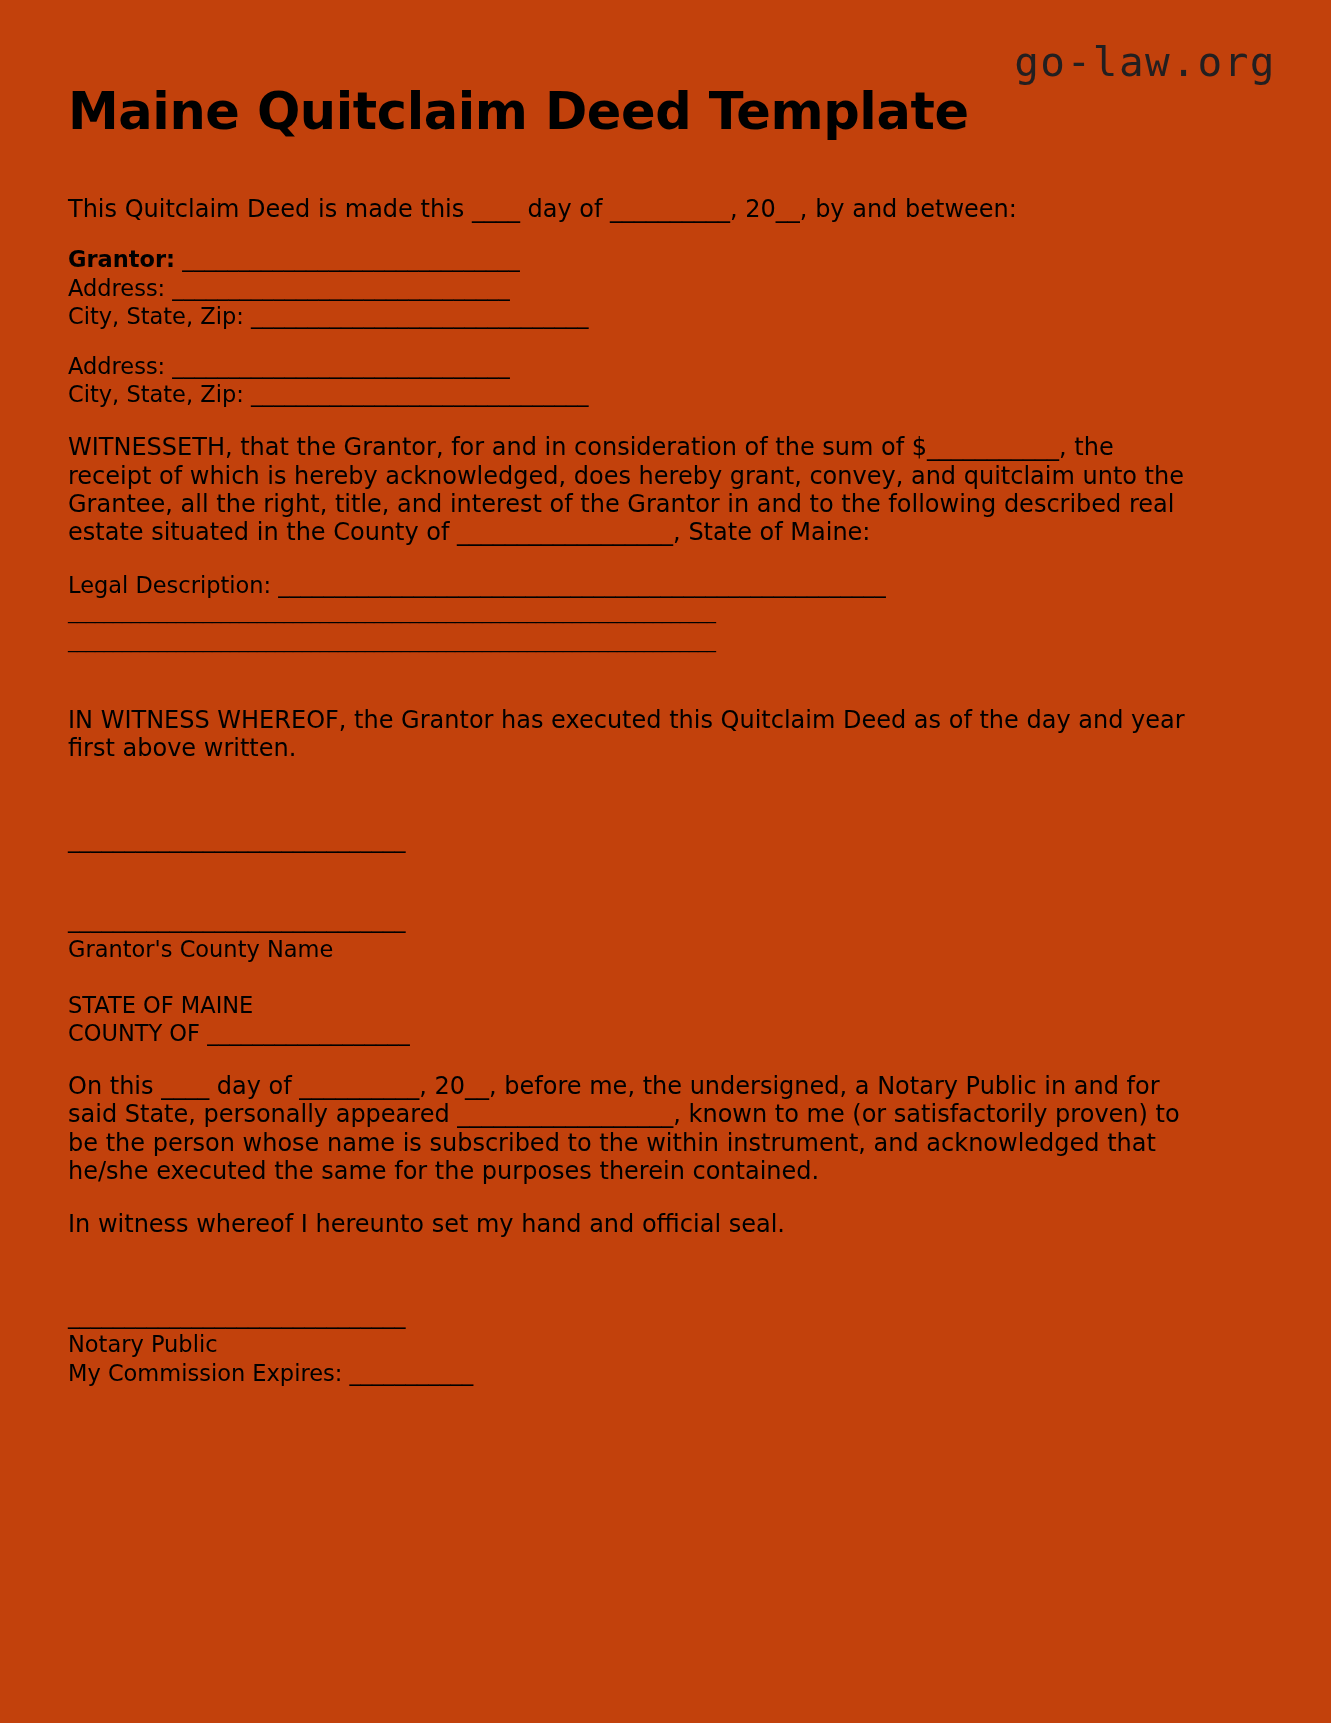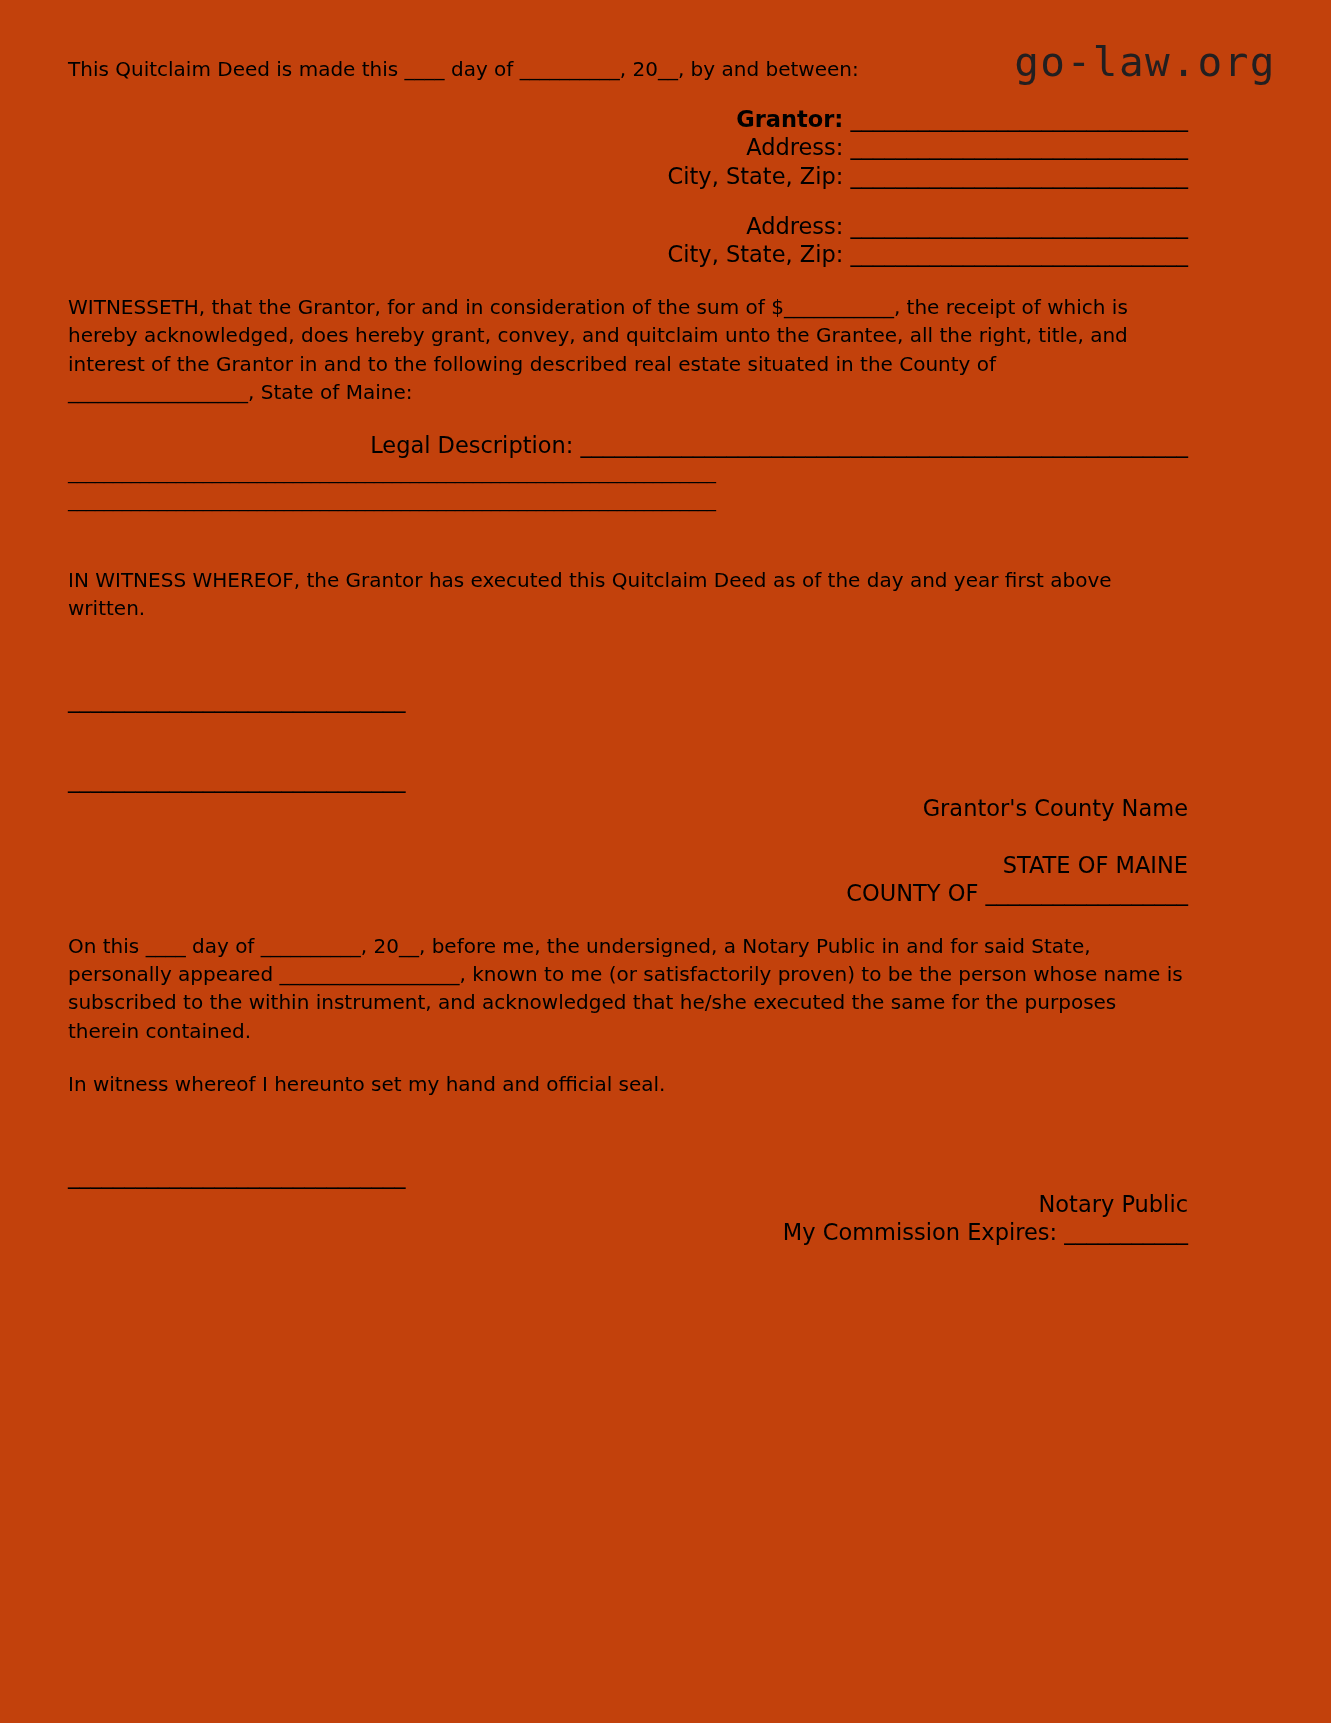--- a/index.html
+++ b/index.html
@@ -39,32 +39,31 @@
     color: #000000;
     margin: 0;
     padding-top: 84px;
     letter-spacing: -0.4px;
     line-height: 1.1;
     white-space: nowrap;
   }
   p.para {
     margin: 0;
     font-family: "DejaVu Sans", "Liberation Sans", sans-serif;
-    font-size: 20px;
+    font-size: 24px;
     color: #000000;
     line-height: 28.2px;
   }
   .line {
     margin: 0;
     font-family: "DejaVu Sans", "Liberation Sans", sans-serif;
     font-size: 22.5px;
     color: #000000;
     line-height: 28.2px;
     white-space: nowrap;
-    text-align: right;
   }
   .bold { font-weight: 700; }
   .gap-intro { height: 55px; }
   .gap-block { height: 22px; }
   .gap-para { height: 25px; }
   .gap-sig { height: 64px; }
   .gap-sig2 { height: 52px; }
   .gap-state { height: 28px; }
   .sigline {
     font-family: "DejaVu Sans", "Liberation Sans", sans-serif;
@@ -84,20 +83,21 @@
 </style>
 </head>
 <body>
 
 <div class="page">
 
   <div class="watermark">go-law.org</div>
 
   <div class="content">
 
+    <h1 class="doc-title">Maine Quitclaim Deed Template</h1>
 
     <div class="gap-intro"></div>
 
     <p class="para">This Quitclaim Deed is made this ____ day of __________, 20__, by and between:</p>
 
     <div class="gap-block"></div>
 
     <div class="line"><span class="bold">Grantor:</span><span> ______________________________</span></div>
     <div class="line"><span>Address:</span><span> ______________________________</span></div>
     <div class="line"><span>City, State, Zip:</span><span> ______________________________</span></div>

